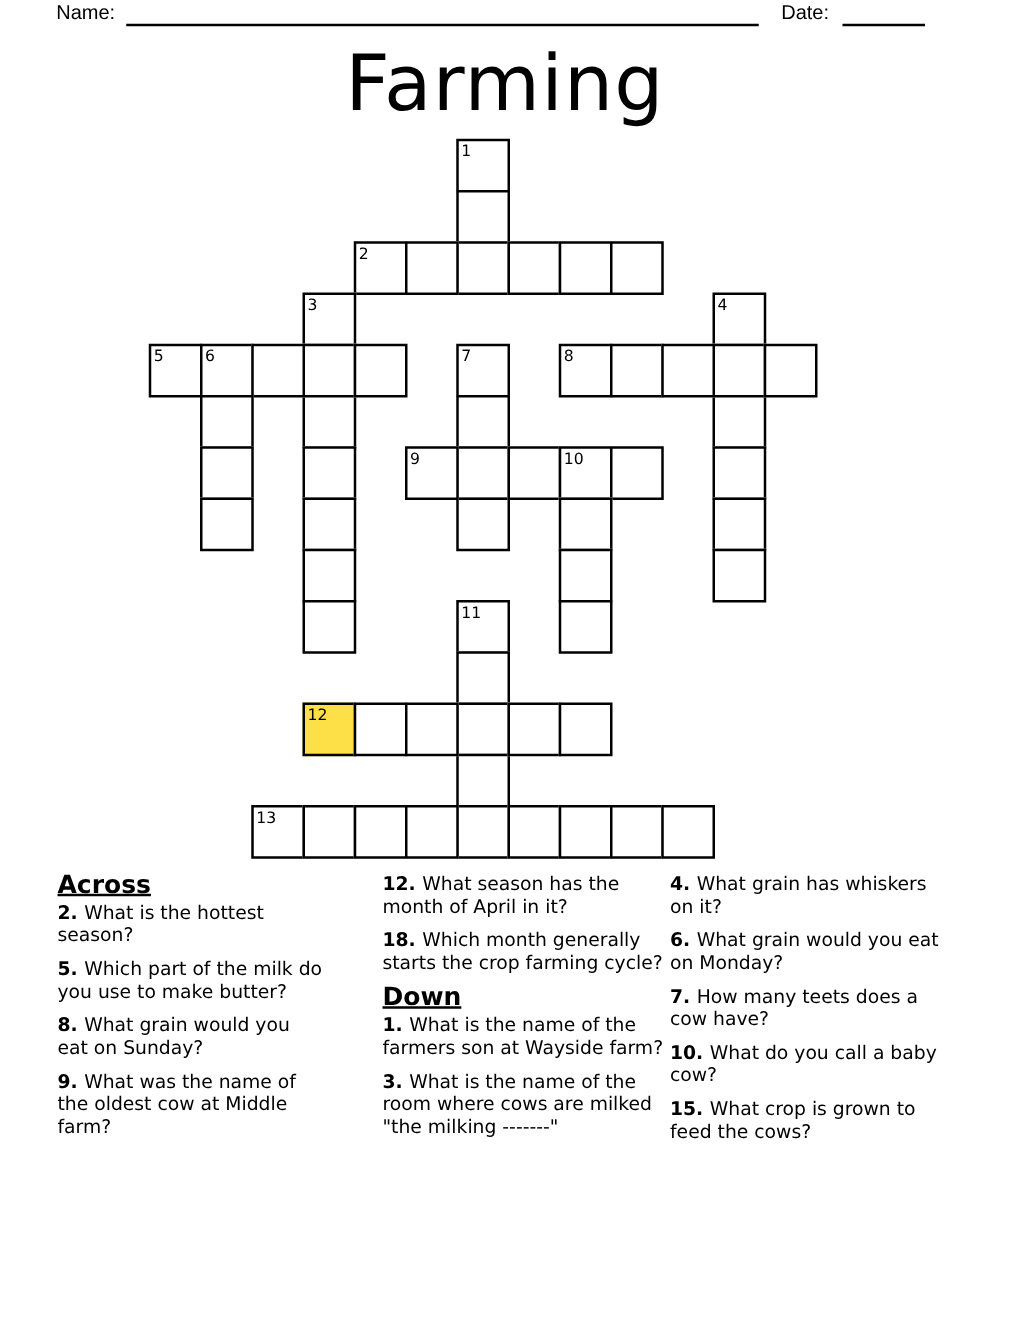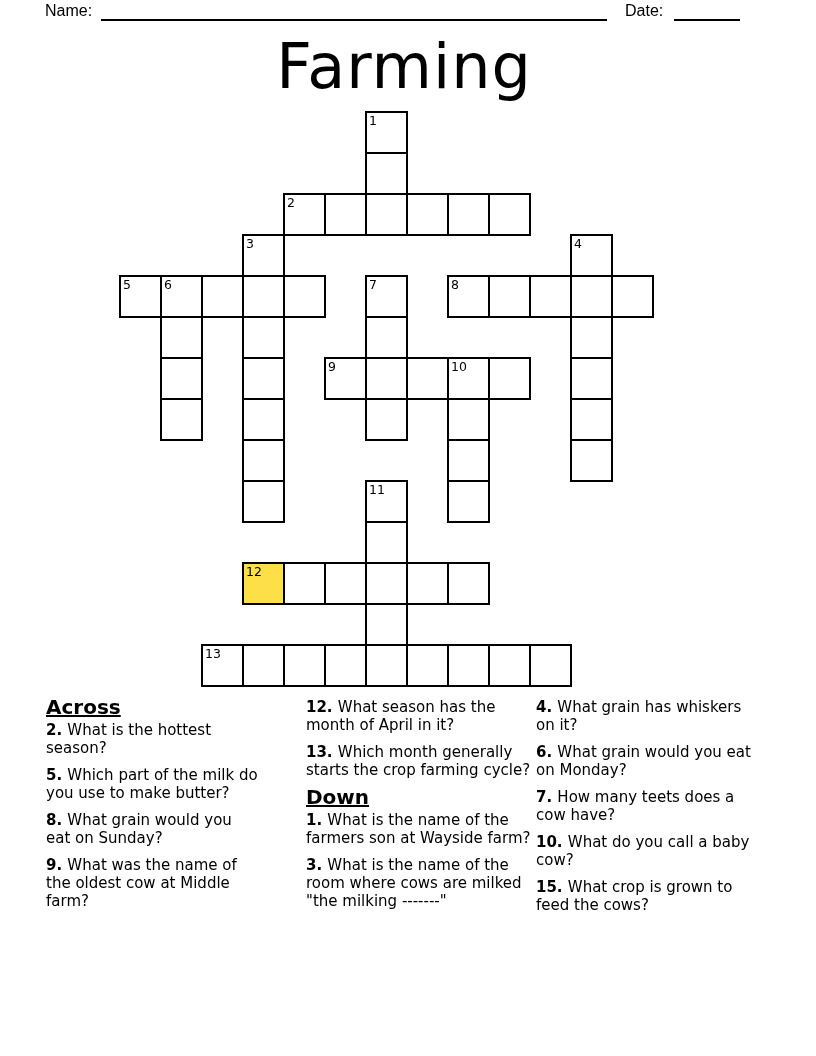--- a/index.html
+++ b/index.html
@@ -155,21 +155,21 @@
 
   <div class="clues-col clues-col-1">
       <div class="clue-heading">Across</div>
       <p class="clue"><span class="clue-num">2. </span>What is the hottest season?</p>
       <p class="clue"><span class="clue-num">5. </span>Which part of the milk do you use to make butter?</p>
       <p class="clue"><span class="clue-num">8. </span>What grain would you eat on Sunday?</p>
       <p class="clue"><span class="clue-num">9. </span>What was the name of the oldest cow at Middle farm?</p>
     </div>
   <div class="clues-col clues-col-2">
       <p class="clue"><span class="clue-num">12. </span>What season has the month of April in it?</p>
-      <p class="clue"><span class="clue-num">13. </span>Which month generally starts the crop farming cycle?</p>
+      <p class="clue"><span class="clue-num">18. </span>Which month generally starts the crop farming cycle?</p>
       <div class="clue-heading">Down</div>
       <p class="clue"><span class="clue-num">1. </span>What is the name of the farmers son at Wayside farm?</p>
       <p class="clue"><span class="clue-num">3. </span>What is the name of the room where cows are milked "the milking -------"</p>
     </div>
   <div class="clues-col clues-col-3">
       <p class="clue"><span class="clue-num">4. </span>What grain has whiskers on it?</p>
       <p class="clue"><span class="clue-num">6. </span>What grain would you eat on Monday?</p>
       <p class="clue"><span class="clue-num">7. </span>How many teets does a cow have?</p>
       <p class="clue"><span class="clue-num">10. </span>What do you call a baby cow?</p>
       <p class="clue"><span class="clue-num">15. </span>What crop is grown to feed the cows?</p>

